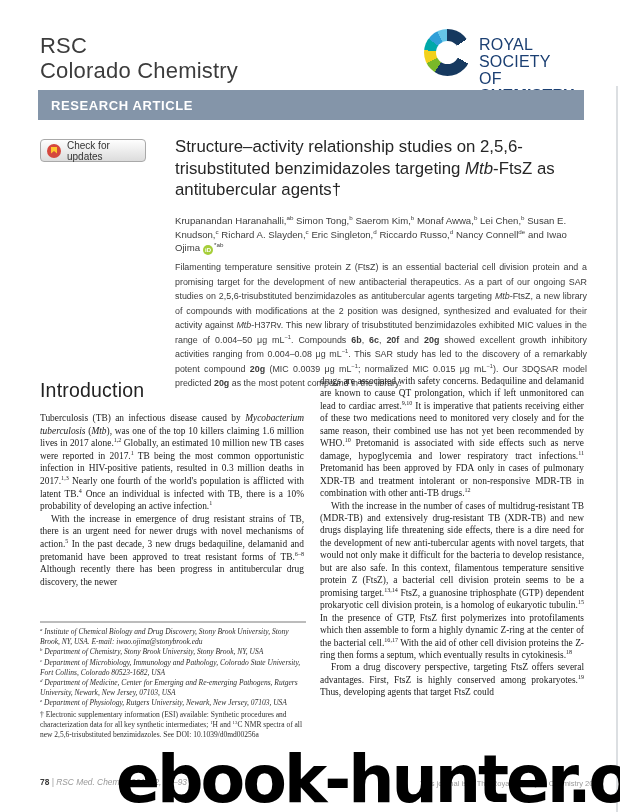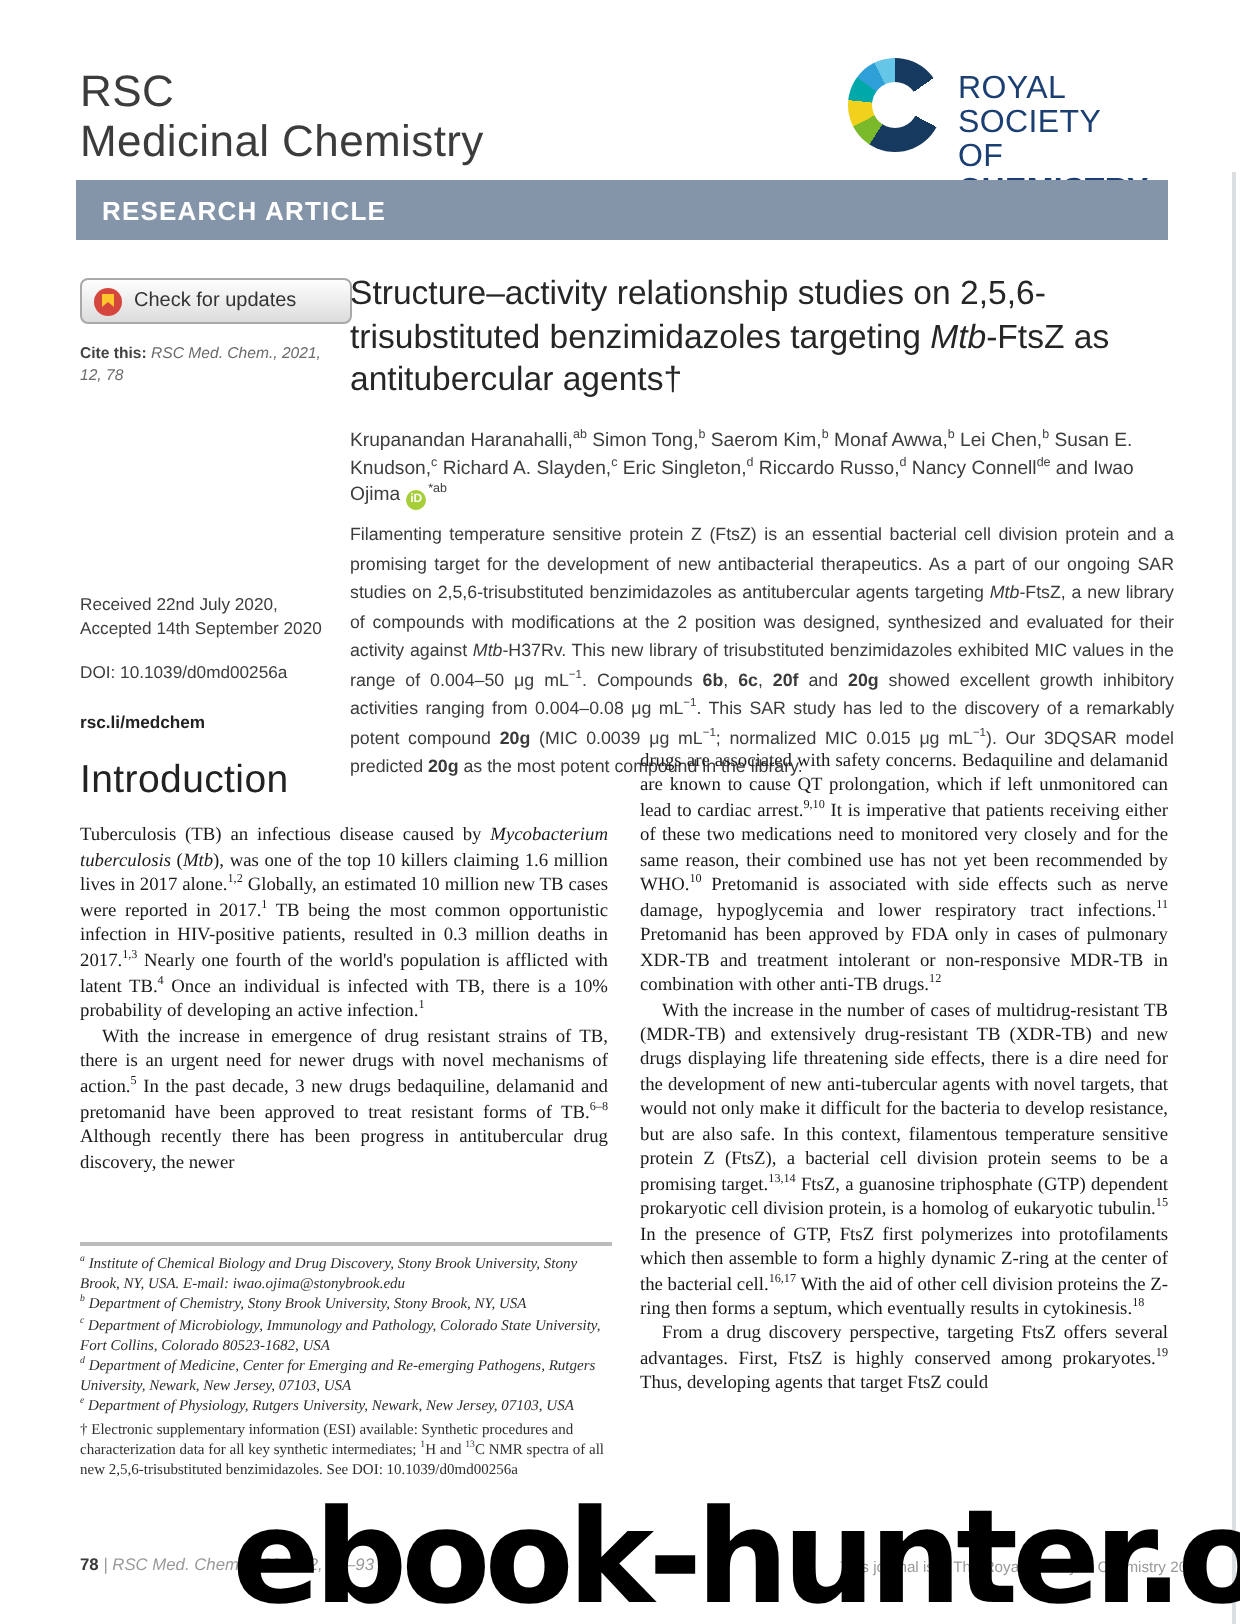--- a/index.html
+++ b/index.html
@@ -17,21 +17,21 @@
       #7ab929 213deg 243deg,#f2d11c 243deg 276deg,#00a8a9 276deg 306deg,#2f9fd8 306deg 334deg,#66c6e8 334deg 360deg);}
   .rsc-ring::after{content:"";position:absolute;inset:12px;background:#fff;border-radius:50%;}
   .rsc-text{position:absolute;left:55px;top:7px;font-size:16px;line-height:17px;color:#1b3f72;letter-spacing:.2px;}
   .rsc-text .b{font-weight:bold;}
 
   
   .banner{position:absolute;left:38px;top:90px;width:546px;height:30px;background:#8495a9;}
   .banner span{display:block;padding:8px 0 0 13px;font-size:13px;font-weight:bold;color:#ffffff;letter-spacing:.6px;}
 
   
-  .check-btn{position:absolute;left:40px;top:139px;width:136px;height:23px;border:1px solid #a9a9a9;border-radius:4px;
+  .check-btn{position:absolute;left:40px;top:139px;width:106px;height:23px;border:1px solid #a9a9a9;border-radius:4px;
     background:linear-gradient(#fefefe,#dcdcdc);display:flex;align-items:center;gap:6px;padding:0 6px;box-sizing:border-box;}
   .crossmark{width:14px;height:14px;border-radius:50%;background:#d5473d;position:relative;flex:0 0 auto;}
   .crossmark::after{content:"";position:absolute;left:4px;top:3px;width:6px;height:7px;
     background:#ffc62e;clip-path:polygon(0 0,100% 0,100% 100%,50% 65%,0 100%);}
   .check-btn .lbl{font-size:10px;color:#333;}
   .cite{position:absolute;left:40px;top:171px;width:132px;font-size:7.8px;line-height:11px;color:#6b6b6b;}
   .cite .cl{font-weight:bold;color:#444;}
   .cite .cr{font-style:italic;}
 
   
@@ -74,53 +74,44 @@
     font-size:65px;font-weight:bold;letter-spacing:-3px;color:#000;white-space:nowrap;}
 </style>
 </head>
 <body>
 
 <div class="page">
   <div class="page-edge"></div>
 
   <div class="journal-title">
     <div>RSC</div>
-    <div>Medicinal Chemistry</div>
+    <div>Colorado Chemistry</div>
   </div>
   <div class="rsc-logo">
     <div class="rsc-ring"></div>
     <div class="rsc-text">
       <div>ROYAL SOCIETY</div>
       <div><span>OF </span><span class="b">CHEMISTRY</span></div>
     </div>
   </div>
 
   <div class="banner">
     <span>RESEARCH ARTICLE</span>
   </div>
 
   <div class="check-btn">
     <span class="crossmark"></span>
     <span class="lbl">Check for updates</span>
   </div>
-  <div class="cite">
-    <span class="cl">Cite this:</span><span class="cr"> RSC Med. Chem., 2021, 12, 78</span>
-  </div>
 
   <h1 class="title" style="margin:0;position:absolute;"><span>Structure–activity relationship studies on 2,5,6-trisubstituted benzimidazoles targeting </span><span style="font-style: italic;">Mtb</span><span>-FtsZ as antitubercular agents†</span></h1>
   <p class="authors" style="margin:0;">
     <span><span>Krupanandan Haranahalli,</span><sup>ab</sup><span> Simon Tong,</span><sup>b</sup><span> Saerom Kim,</span><sup>b</sup><span> Monaf Awwa,</span><sup>b</sup><span> Lei Chen,</span><sup>b</sup><span> Susan E. Knudson,</span><sup>c</sup><span> Richard A. Slayden,</span><sup>c</sup><span> Eric Singleton,</span><sup>d</sup><span> Riccardo Russo,</span><sup>d</sup><span> Nancy Connell</span><sup>de</sup><span> and Iwao Ojima</span></span><span class="orcid">iD</span><span><sup>*ab</sup></span>
   </p>
 
-  <div class="meta">
-    <div>Received 22nd July 2020,</div>
-    <div>Accepted 14th September 2020</div>
-    <div class="doi">DOI: 10.1039/d0md00256a</div>
-    <div class="link">rsc.li/medchem</div>
-  </div>
 
   <p class="abstract" style="margin:0;"><span>Filamenting temperature sensitive protein Z (FtsZ) is an essential bacterial cell division protein and a promising target for the development of new antibacterial therapeutics. As a part of our ongoing SAR studies on 2,5,6-trisubstituted benzimidazoles as antitubercular agents targeting </span><span style="font-style: italic;">Mtb</span><span>-FtsZ, a new library of compounds with modifications at the 2 position was designed, synthesized and evaluated for their activity against </span><span style="font-style: italic;">Mtb</span><span>-H37Rv. This new library of trisubstituted benzimidazoles exhibited MIC values in the range of 0.004–50 μg mL</span><sup>−1</sup><span>. Compounds </span><span style="font-weight: bold;">6b</span><span>, </span><span style="font-weight: bold;">6c</span><span>, </span><span style="font-weight: bold;">20f</span><span> and </span><span style="font-weight: bold;">20g</span><span> showed excellent growth inhibitory activities ranging from 0.004–0.08 μg mL</span><sup>−1</sup><span>. This SAR study has led to the discovery of a remarkably potent compound </span><span style="font-weight: bold;">20g</span><span> (MIC 0.0039 μg mL</span><sup>−1</sup><span>; normalized MIC 0.015 μg mL</span><sup>−1</sup><span>). Our 3DQSAR model predicted </span><span style="font-weight: bold;">20g</span><span> as the most potent compound in the library.</span></p>
 
   <h2 class="intro-heading" style="margin:0;font-weight:normal;position:absolute;">Introduction</h2>
 
   <div class="col col-left">
     <p><span>Tuberculosis (TB) an infectious disease caused by </span><span style="font-style: italic;">Mycobacterium tuberculosis</span><span> (</span><span style="font-style: italic;">Mtb</span><span>), was one of the top 10 killers claiming 1.6 million lives in 2017 alone.</span><sup>1,2</sup><span> Globally, an estimated 10 million new TB cases were reported in 2017.</span><sup>1</sup><span> TB being the most common opportunistic infection in HIV-positive patients, resulted in 0.3 million deaths in 2017.</span><sup>1,3</sup><span> Nearly one fourth of the world's population is afflicted with latent TB.</span><sup>4</sup><span> Once an individual is infected with TB, there is a 10% probability of developing an active infection.</span><sup>1</sup></p>
     <p class="ind"><span>With the increase in emergence of drug resistant strains of TB, there is an urgent need for newer drugs with novel mechanisms of action.</span><sup>5</sup><span> In the past decade, 3 new drugs bedaquiline, delamanid and pretomanid have been approved to treat resistant forms of TB.</span><sup>6–8</sup><span> Although recently there has been progress in antitubercular drug discovery, the newer</span></p>
   </div>
 

